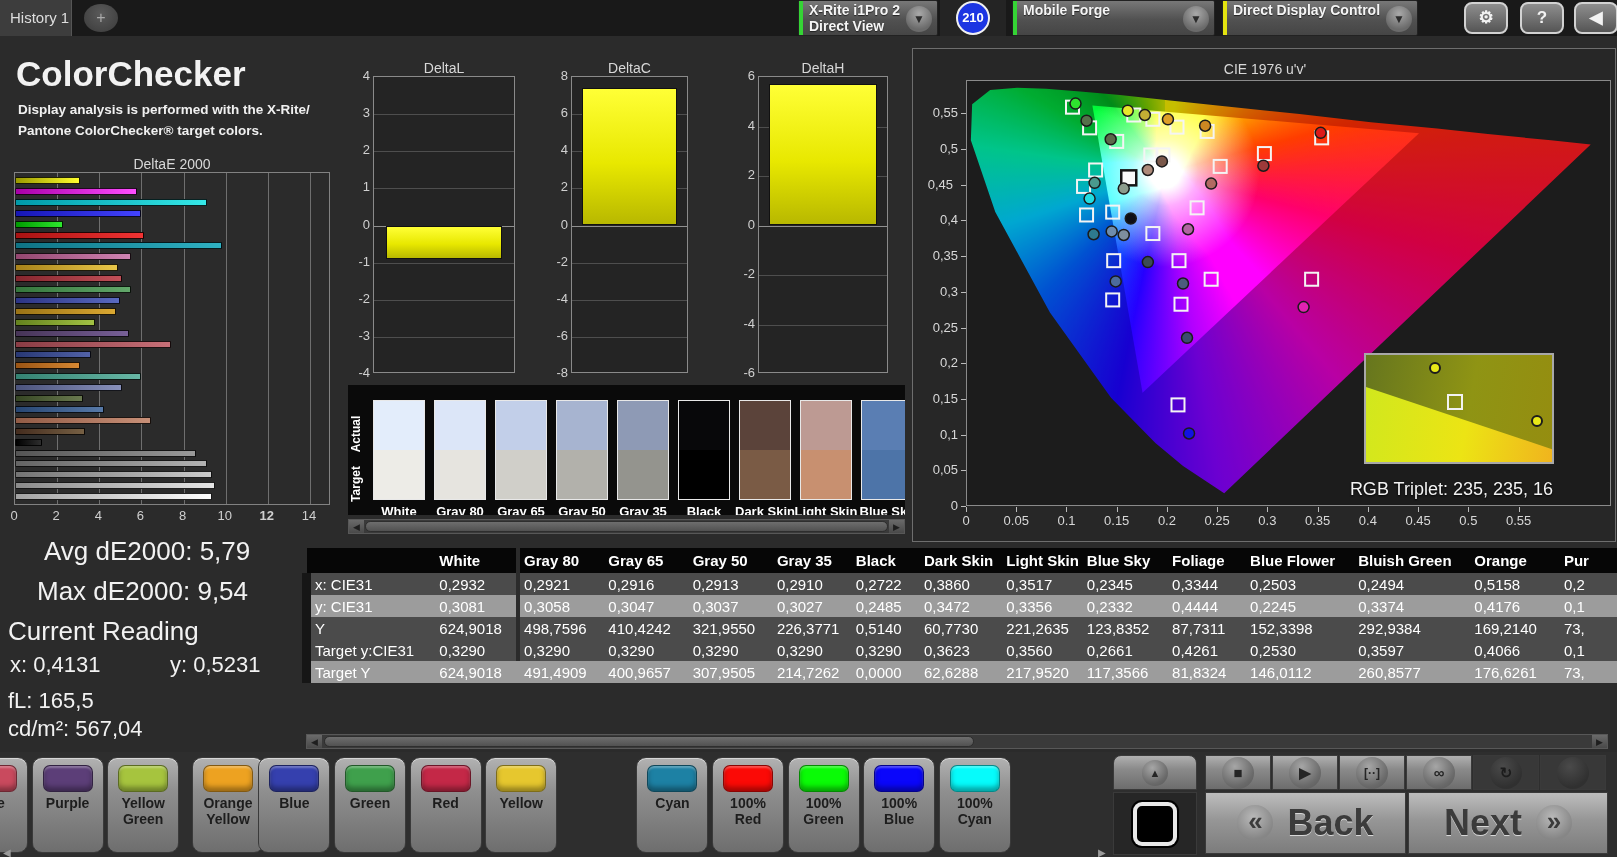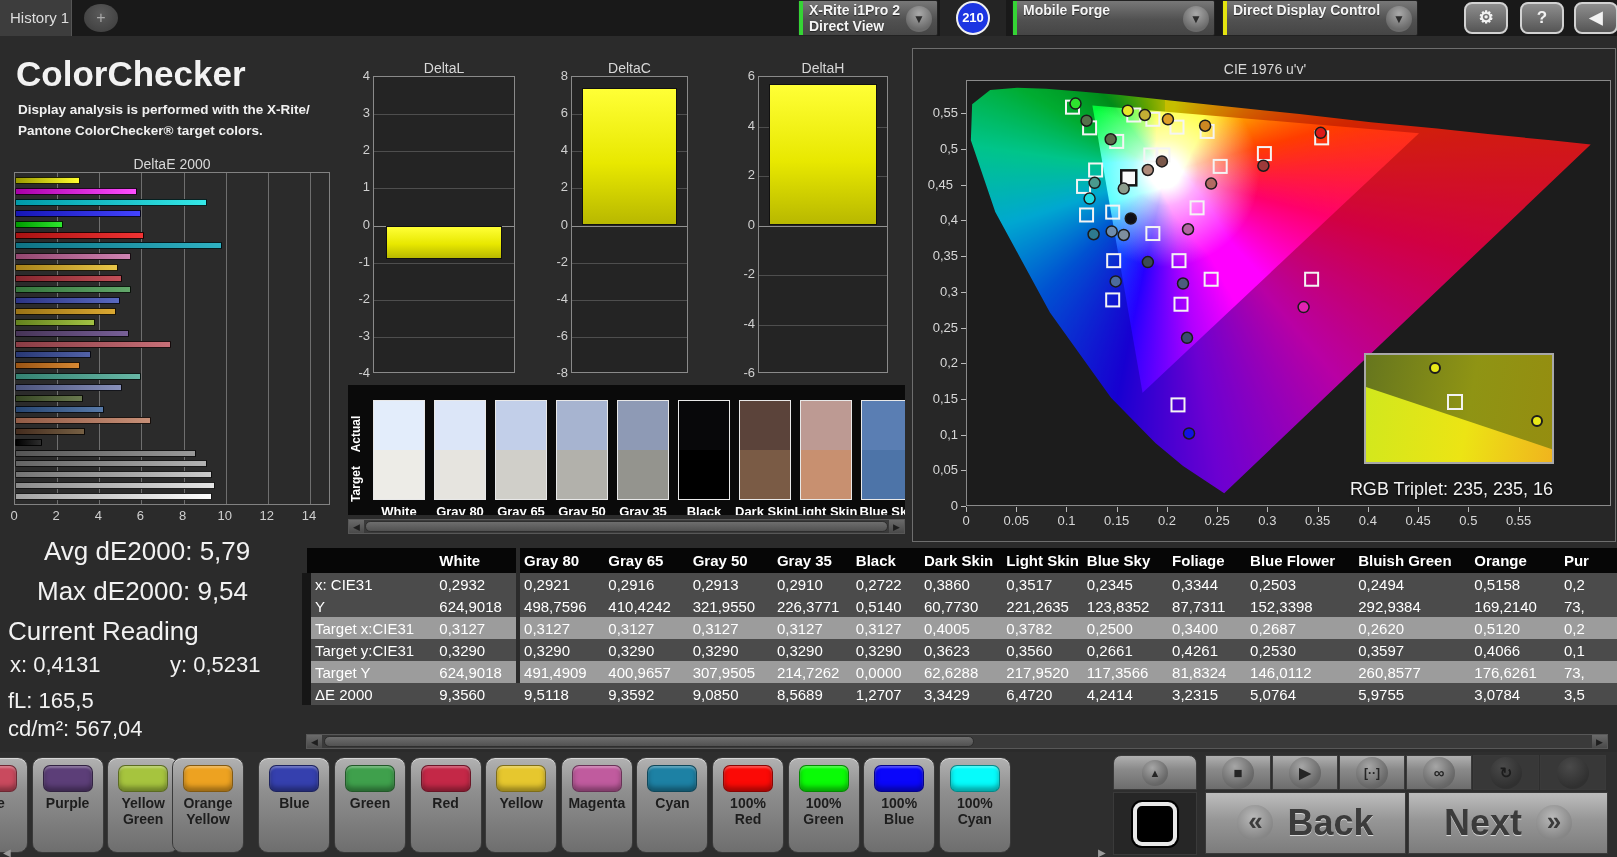--- a/index.html
+++ b/index.html
@@ -448,53 +448,53 @@
             <td>0,2722</td>
             <td>0,3860</td>
             <td>0,3517</td>
             <td>0,2345</td>
             <td>0,3344</td>
             <td>0,2503</td>
             <td>0,2494</td>
             <td>0,5158</td>
             <td>0,2</td>
           </tr>
+          <tr class="light">
+            <td class="rowlab">y: CIE31</td>
+            <td>0,3081</td>
+            <td>0,3058</td>
+            <td>0,3047</td>
+            <td>0,3037</td>
+            <td>0,3027</td>
+            <td>0,2485</td>
+            <td>0,3472</td>
+            <td>0,3356</td>
+            <td>0,2332</td>
+            <td>0,4444</td>
+            <td>0,2245</td>
+            <td>0,3374</td>
+            <td>0,4176</td>
+            <td>0,1</td>
+          </tr>
           <tr class="dark">
             <td class="rowlab">Y</td>
             <td>624,9018</td>
             <td>498,7596</td>
             <td>410,4242</td>
             <td>321,9550</td>
             <td>226,3771</td>
             <td>0,5140</td>
             <td>60,7730</td>
             <td>221,2635</td>
             <td>123,8352</td>
             <td>87,7311</td>
             <td>152,3398</td>
             <td>292,9384</td>
             <td>169,2140</td>
             <td>73,</td>
-          </tr>
-          <tr class="light">
-            <td class="rowlab">Target x:CIE31</td>
-            <td>0,3127</td>
-            <td>0,3127</td>
-            <td>0,3127</td>
-            <td>0,3127</td>
-            <td>0,3127</td>
-            <td>0,3127</td>
-            <td>0,4005</td>
-            <td>0,3782</td>
-            <td>0,2500</td>
-            <td>0,3400</td>
-            <td>0,2687</td>
-            <td>0,2620</td>
-            <td>0,5120</td>
-            <td>0,2</td>
           </tr>
           <tr class="dark">
             <td class="rowlab">Target y:CIE31</td>
             <td>0,3290</td>
             <td>0,3290</td>
             <td>0,3290</td>
             <td>0,3290</td>
             <td>0,3290</td>
             <td>0,3290</td>
             <td>0,3623</td>
@@ -516,37 +516,20 @@
             <td>0,0000</td>
             <td>62,6288</td>
             <td>217,9520</td>
             <td>117,3566</td>
             <td>81,8324</td>
             <td>146,0112</td>
             <td>260,8577</td>
             <td>176,6261</td>
             <td>73,</td>
           </tr>
-          <tr class="dark">
-            <td class="rowlab">ΔE 2000</td>
-            <td>9,3560</td>
-            <td>9,5118</td>
-            <td>9,3592</td>
-            <td>9,0850</td>
-            <td>8,5689</td>
-            <td>1,2707</td>
-            <td>3,3429</td>
-            <td>6,4720</td>
-            <td>4,2414</td>
-            <td>3,2315</td>
-            <td>5,0764</td>
-            <td>5,9755</td>
-            <td>3,0784</td>
-            <td>3,5</td>
-          </tr>
         </tbody>
       </table>
   </div>
   <div class="sbar" style="left:306px;top:734px;width:1302px;height:15px">
     <div class="sarrow" style="left:0">◀</div>
     <div class="sarrow" style="right:0">▶</div>
     <div class="sthumb" style="left:17px;width:650px"></div>
   </div>
 
   <div id="toolbar">
@@ -556,43 +539,39 @@
           <div class="patchlab">rate</div>
         </div>
         <div class="patch" style="left: 31.6px;">
           <div class="chip" style="background: rgb(92, 62, 120);"></div>
           <div class="patchlab">Purple</div>
         </div>
         <div class="patch" style="left: 107.2px;">
           <div class="chip" style="background: rgb(166, 196, 62);"></div>
           <div class="patchlab">Yellow Green</div>
         </div>
-        <div class="patch" style="left: 172px;">
+        <div class="patch" style="left: 192px;">
           <div class="chip" style="background: rgb(237, 162, 33);"></div>
           <div class="patchlab">Orange Yellow</div>
         </div>
         <div class="patch" style="left: 258.4px;">
           <div class="chip" style="background: rgb(53, 64, 174);"></div>
           <div class="patchlab">Blue</div>
         </div>
         <div class="patch" style="left: 334px;">
           <div class="chip" style="background: rgb(63, 160, 76);"></div>
           <div class="patchlab">Green</div>
         </div>
         <div class="patch" style="left: 409.6px;">
           <div class="chip" style="background: rgb(196, 40, 71);"></div>
           <div class="patchlab">Red</div>
         </div>
         <div class="patch" style="left: 485.2px;">
           <div class="chip" style="background: rgb(230, 199, 46);"></div>
           <div class="patchlab">Yellow</div>
-        </div>
-        <div class="patch" style="left: 560.8px;">
-          <div class="chip" style="background: rgb(192, 91, 158);"></div>
-          <div class="patchlab">Magenta</div>
         </div>
         <div class="patch" style="left: 636.4px;">
           <div class="chip" style="background: rgb(29, 129, 164);"></div>
           <div class="patchlab">Cyan</div>
         </div>
         <div class="patch" style="left: 712px;">
           <div class="chip" style="background: rgb(251, 10, 6);"></div>
           <div class="patchlab">100% Red</div>
         </div>
         <div class="patch" style="left: 787.6px;">
@@ -650,21 +629,21 @@
       <span class="navtxt">Next</span>
       <span class="navcirc">»</span>
     </div>
   </div>
 <div class="de-xlab" style="left: 1px;">0</div>
     <div class="de-xlab" style="left: 43.1429px;">2</div>
     <div class="de-xlab" style="left: 85.2857px;">4</div>
     <div class="de-xlab" style="left: 127.429px;">6</div>
     <div class="de-xlab" style="left: 169.571px;">8</div>
     <div class="de-xlab" style="left: 211.714px;">10</div>
-    <div class="de-xlab" style="left: 253.857px;">12</div>
+    <div class="de-xlab" style="left: 253.857px; font-weight: bold;">12</div>
     <div class="de-xlab" style="left: 296px;">14</div>
     <div class="ylab" style="left: 340px; top: 68px;">4</div>
     <div class="ylab" style="left: 340px; top: 105.125px;">3</div>
     <div class="ylab" style="left: 340px; top: 142.25px;">2</div>
     <div class="ylab" style="left: 340px; top: 179.375px;">1</div>
     <div class="ylab" style="left: 340px; top: 216.5px;">0</div>
     <div class="ylab" style="left: 340px; top: 253.625px;">-1</div>
     <div class="ylab" style="left: 340px; top: 290.75px;">-2</div>
     <div class="ylab" style="left: 340px; top: 327.875px;">-3</div>
     <div class="ylab" style="left: 340px; top: 365px;">-4</div>

